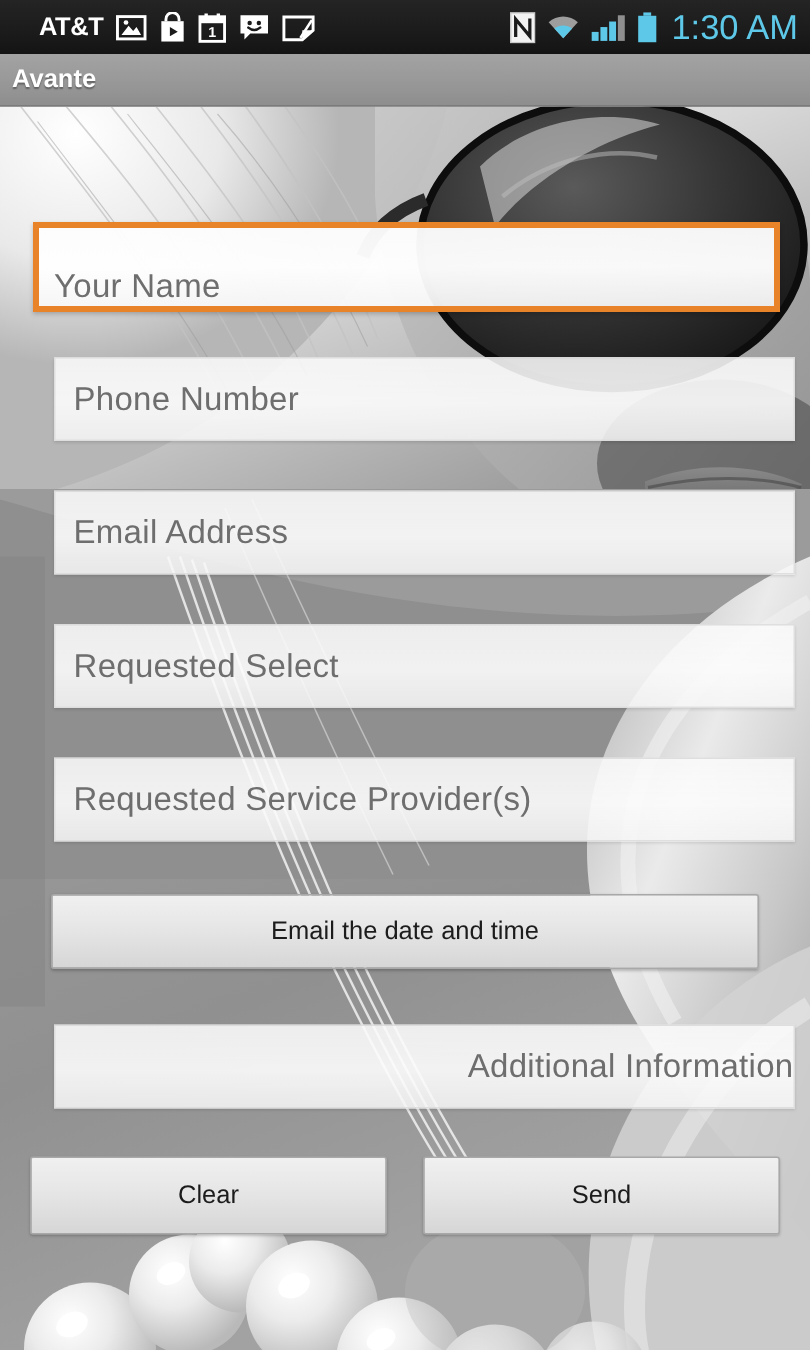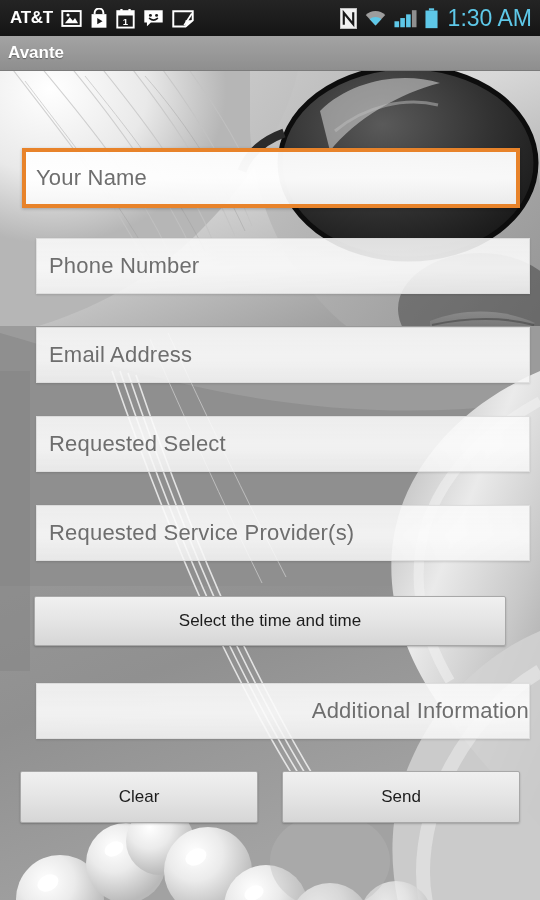--- a/index.html
+++ b/index.html
@@ -29,20 +29,21 @@
     display: flex;
     align-items: center;
     padding: 0 8px 0 10px;
     z-index: 40;
   }
   .status-left {
     display: flex;
     align-items: center;
     gap: 8px;
     flex: 1;
+    margin-left: 16px;
   }
   .carrier {
     color: #fff;
     font-size: 17px;
     font-weight: bold;
     letter-spacing: -0.3px;
     font-family: "Liberation Sans", sans-serif;
   }
   .status-right {
     display: flex;
@@ -125,20 +126,21 @@
     left: 22px;
     width: 498px;
     height: 60px;
     border: 4px solid #e8832a;
     background: linear-gradient(to bottom,
        rgba(253,253,253,0.96) 0%,
        rgba(255,255,255,0.97) 50%,
        rgba(248,248,248,0.94) 100%);
     padding-left: 10px;
     box-shadow: 0 1px 3px rgba(0,0,0,0.22);
+    align-items: flex-end;
   }
 
   
   .btn {
     position: absolute;
     background: linear-gradient(to bottom, #f0f0f0 0%, #e6e6e6 45%, #d6d6d6 100%);
     border: 1px solid #a8a8a8;
     border-radius: 2px;
     display: flex;
     align-items: center;
@@ -362,21 +364,21 @@
 
     <div class="field" style="top:345px;">
       <span class="ph">Requested Select</span>
     </div>
 
     <div class="field" style="top:434px;">
       <span class="ph">Requested Service Provider(s)</span>
     </div>
 
     <div class="btn btn-date" style="top:525px;">
-      <span>Select the time and time</span>
+      <span>Email the date and time</span>
     </div>
 
     <div class="field" style="top:612px;justify-content:flex-end;">
       <span class="ph">Additional Information</span>
     </div>
 
     <div class="btn btn-send" style="top:700px;">
       <span>Send</span>
     </div>
 

